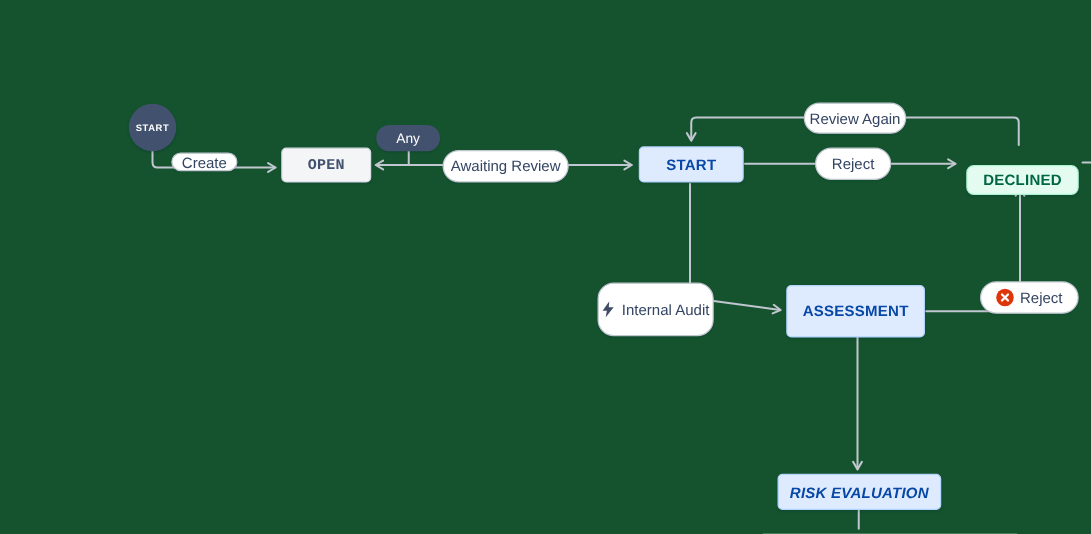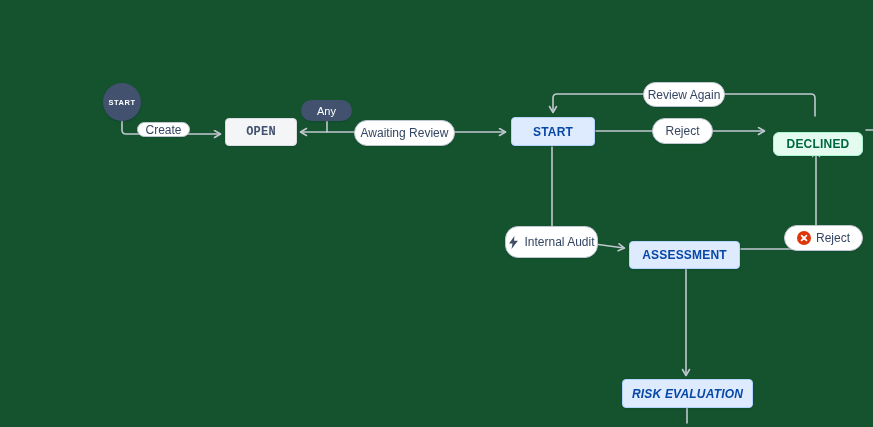--- a/index.html
+++ b/index.html
@@ -11,37 +11,37 @@
   .node{position:absolute;display:flex;align-items:center;justify-content:center;
         border-radius:4px;border:1px solid transparent;font-weight:bold;font-size:12px;
         letter-spacing:.2px;box-shadow:0 1px 2px rgba(9,30,66,.13);box-sizing:border-box;
         cursor:pointer;user-select:none;}
   .cat-todo{background:#f4f5f7;border-color:#d8dce3;color:#42526e;font-family:Liberation Mono, monospace;}
   .cat-inprogress{background:#deebff;border-color:#b3d4ff;color:#0747a6;}
   .cat-done{background:#e3fcef;border-color:#abf5d1;color:#006644;border-radius:6px;}
   .n-open{left:225px;top:118px;width:72px;height:28px;}
   .n-review{left:511px;top:117px;width:84px;height:29px;}
   .n-declined{left:773px;top:116px;width:90px;height:24px;margin-top:16px;}
-  .n-assessment{left:629px;top:241px;width:111px;height:28px;}
+  .n-assessment{left:629px;top:228px;width:111px;height:42px;}
   .n-risk{left:622px;top:379px;width:131px;height:29px;font-style:italic;}
   .node-start{position:absolute;left:103px;top:83px;width:38px;height:38px;border-radius:50%;
         background:#42526e;color:#ffffff;display:flex;align-items:center;justify-content:center;
         font-weight:bold;font-size:7.5px;letter-spacing:.5px;box-shadow:0 1px 2px rgba(9,30,66,.25);
         cursor:pointer;user-select:none;}
 
   
   .pill{position:absolute;display:flex;align-items:center;justify-content:center;gap:5px;
         background:#ffffff;border:1px solid #c1c7d0;border-radius:13px;color:#344563;
         font-size:12px;box-shadow:0 1px 1px rgba(9,30,66,.12);box-sizing:border-box;
         cursor:pointer;user-select:none;white-space:nowrap;}
   .p-create{left:137px;top:122px;width:53px;height:15px;}
   .p-awaiting{left:354px;top:120px;width:101px;height:26px;}
   .p-review-again{left:643px;top:82px;width:82px;height:25px;}
   .p-reject-review{left:652px;top:118px;width:61px;height:26px;}
-  .p-internal-audit{left:505px;top:226px;width:93px;height:32px;text-align:right;}
+  .p-internal-audit{left:478px;top:226px;width:93px;height:43px;text-align:right;}
   .p-reject-assessment{left:784px;top:225px;width:79px;height:26px;}
   .p-evaluate{left:642px;top:310px;width:89px;height:26px;}
 
   .badge-any{position:absolute;left:301px;top:100px;width:51px;height:21px;background:#42526e;
         color:#ffffff;border-radius:11px;display:flex;align-items:center;justify-content:center;
         font-size:11px;box-shadow:0 1px 1px rgba(9,30,66,.2);cursor:pointer;user-select:none;}
 
   .icon{display:inline-flex;align-items:center;justify-content:center;flex:none;}
   .dot{width:14px;height:14px;border-radius:50%;display:inline-flex;align-items:center;justify-content:center;}
   .dot-error{background:#de350b;}

